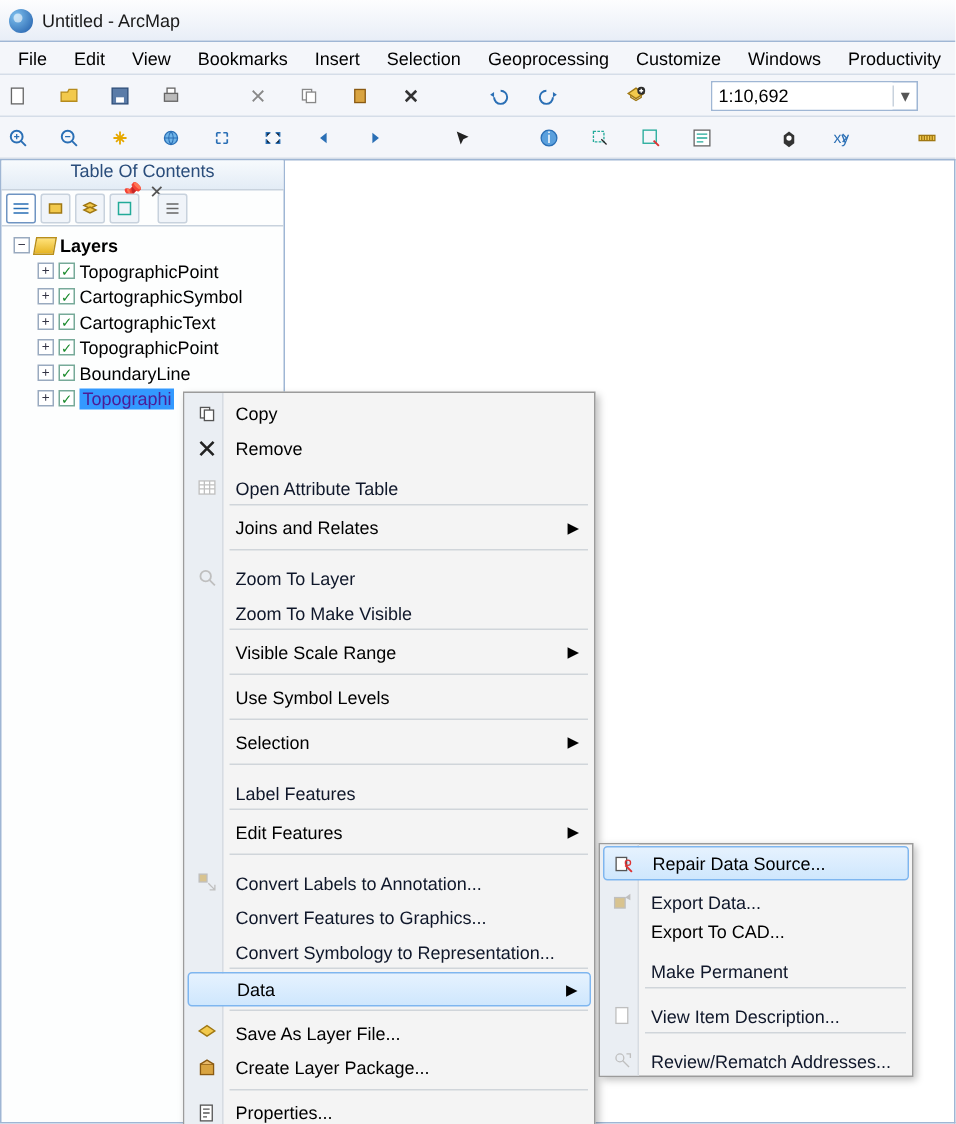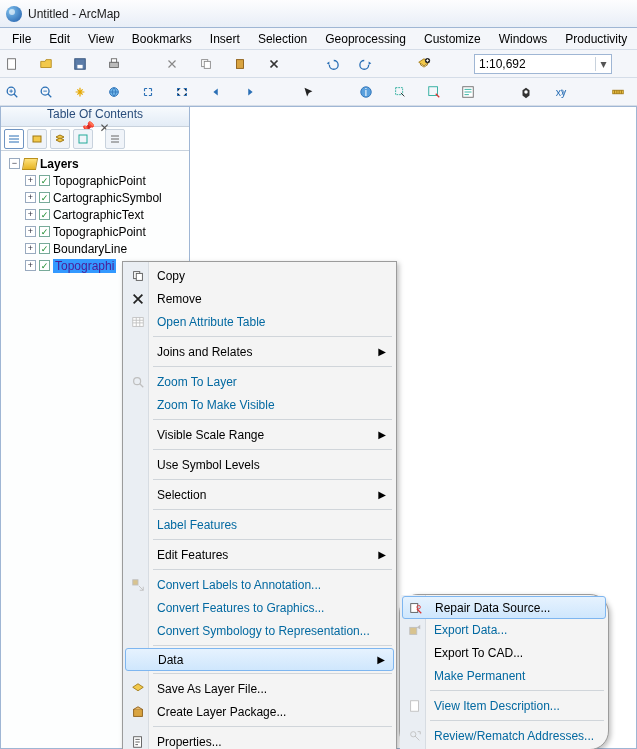--- a/index.html
+++ b/index.html
@@ -38,21 +38,21 @@
   .tree .layersicon { width:14px; height:12px; display:inline-block; background:linear-gradient(#ffe27a,#e6b422); border:1px solid #b98f1a; transform:skewX(-10deg); }
   .tree .indent1 { padding-left:20px; }
   .tree .layers-row .lbl { font-weight:bold; }
 
   .mapview { flex:1; background:#fff; border:1px solid #9fb6d4; border-left:none; position:relative; }
 
   .ctxmenu { position:absolute; background:#f4f4f4; border:1px solid #9b9b9b; box-shadow:2px 2px 5px rgba(0,0,0,.25); padding:2px; }
   .ctxmenu .gutter { position:absolute; left:0; top:0; bottom:0; width:26px; background:#eaeef3; border-right:1px solid #d7dce2; }
   .ctxmenu .row { position:relative; height:23px; display:flex; align-items:center; padding-left:32px; padding-right:24px; white-space:nowrap; }
   .ctxmenu .row .ic { position:absolute; left:5px; width:16px; height:16px; display:flex; align-items:center; justify-content:center; }
-  .ctxmenu .row.disabled { color:#0369a1; }
+  .ctxmenu .row.disabled { color:#0f172a;align-items:flex-end; }
   .ctxmenu .row .arrow { position:absolute; right:8px; font-size:10px; }
   .ctxmenu .row.hi { background:linear-gradient(#e6f2fe,#cfe7fd); border:1px solid #7eb6f0; border-radius:3px; margin:-1px 0; }
   .ctxmenu .divider { height:1px; background:#d0d5da; margin:3px 2px 3px 28px; position:relative; }
 </style>
 </head>
 <body>
 
 <div class="titlebar">
   <span class="appicon"></span>
   <span class="title">Untitled - ArcMap</span>
@@ -516,21 +516,21 @@
       <span class="ic">
         <svg width="14" height="14" viewBox="0 0 16 16">
           <rect x="3" y="2" width="9" height="12" fill="#fff" stroke="#555"></rect>
           <path d="M5 5h5M5 8h5M5 11h3" stroke="#555"></path>
         </svg>
       </span>
       <span>Properties...</span>
     </div>
   </div>
 
-<div class="ctxmenu" id="ctx-sub" style="left:399px; top:594px; width:210px;border-radius:19px;">
+<div class="ctxmenu" id="ctx-sub" style="left:399px; top:562px; width:210px;">
   <div class="gutter"></div>
 <div class="row hi">
       <span class="ic">
         <svg width="14" height="14" viewBox="0 0 16 16">
           <rect x="2" y="3" width="8" height="10" fill="#fff" stroke="#555"></rect>
           <path d="M9 9l5 5" stroke="#d33" stroke-width="1.5"></path>
           <circle cx="11" cy="7" r="2" fill="none" stroke="#d33"></circle>
         </svg>
       </span>
       <span>Repair Data Source...</span>

